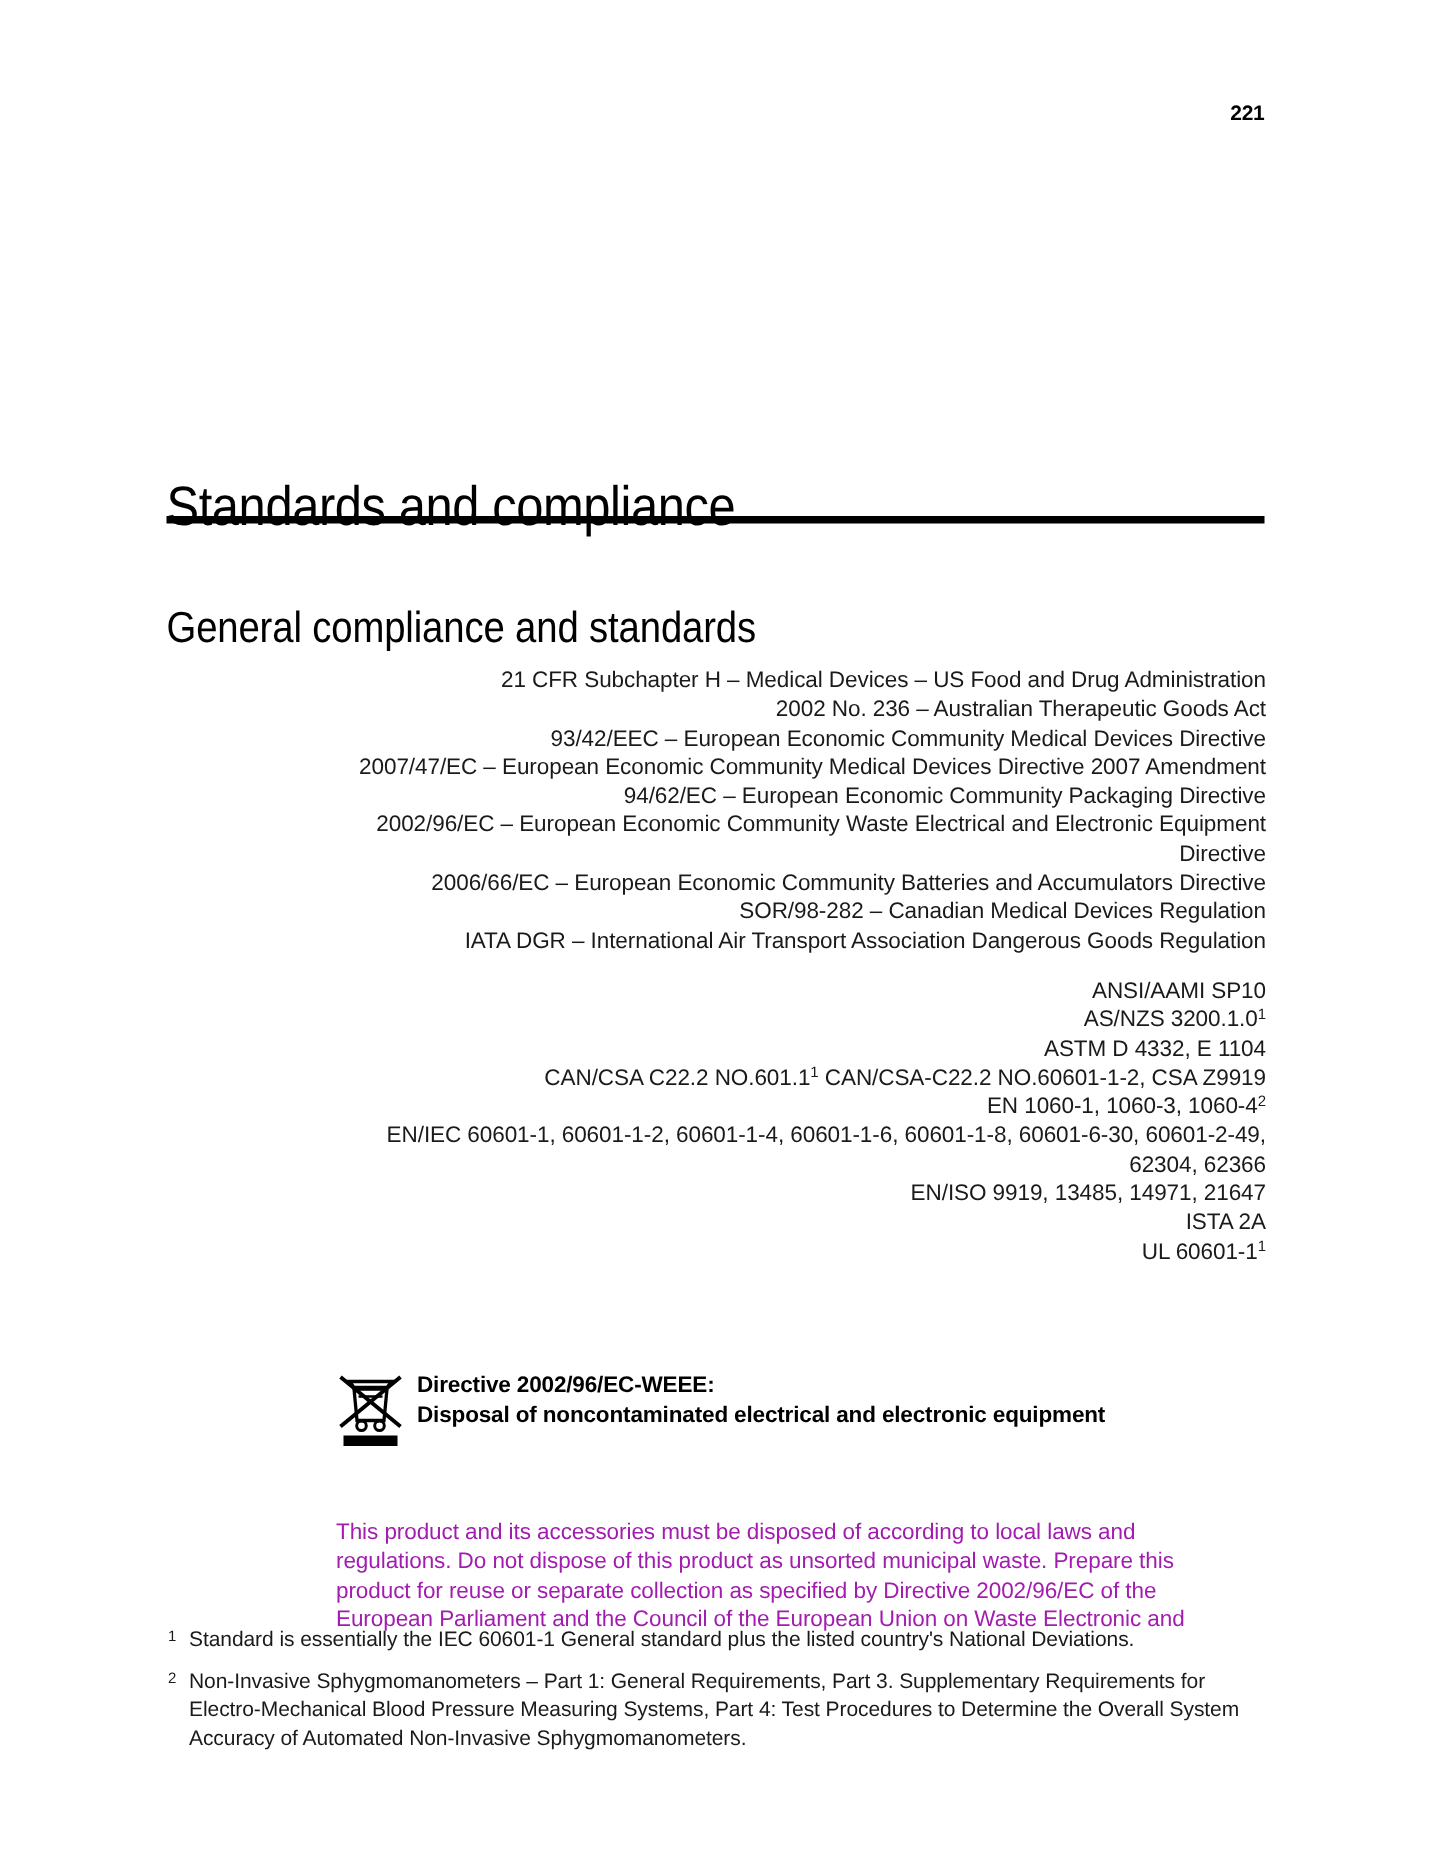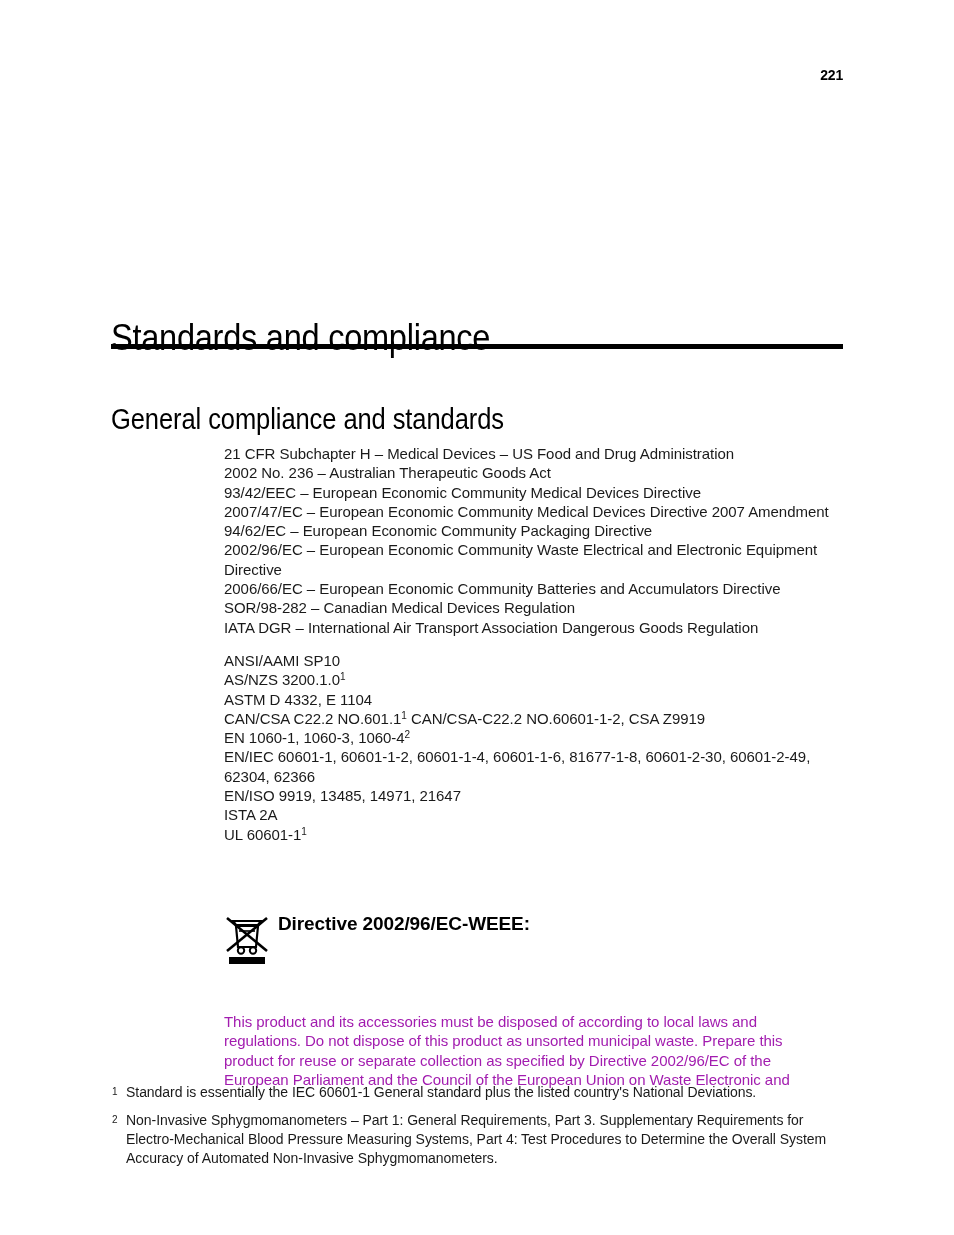--- a/index.html
+++ b/index.html
@@ -94,20 +94,21 @@
   .list-block {
     font-size: 15px;
     line-height: 19.3px;
     color: #1a1a1a;
     margin: 14px 0 0 0;
     letter-spacing: -0.05px;
   }
   .list-block .line {
     display: block;
     white-space: normal;
+    text-align: right;
   }
   sup {
     font-size: 10px;
     line-height: 0;
     vertical-align: 5px;
   }
 
   
   .weee-notice {
     position: absolute;
@@ -121,21 +122,21 @@
     width: 46px;
     min-width: 46px;
     height: 56px;
     position: relative;
     margin-top: 4px;
   }
   .weee-icon svg { display: block; }
   .weee-text {
     margin-left: 8px;
     padding-top: 9px;
-    font-size: 19px;
+    font-size: 15px;
     line-height: 19.5px;
     font-weight: bold;
     color: #000;
     letter-spacing: -0.1px;
   }
   .weee-text .line { display: block; }
 
   
   .closing-para {
     position: absolute;
@@ -201,21 +202,21 @@
         <span class="line">SOR/98-282 – Canadian Medical Devices Regulation</span>
         <span class="line">IATA DGR – International Air Transport Association Dangerous Goods Regulation</span>
       </div>
 
     <div class="list-block">
         <span class="line">ANSI/AAMI SP10</span>
         <span class="line">AS/NZS 3200.1.0<sup>1</sup></span>
         <span class="line">ASTM D 4332, E 1104</span>
         <span class="line">CAN/CSA C22.2 NO.601.1<sup>1</sup> CAN/CSA-C22.2 NO.60601-1-2, CSA Z9919</span>
         <span class="line">EN 1060-1, 1060-3, 1060-4<sup>2</sup></span>
-        <span class="line">EN/IEC 60601-1, 60601-1-2, 60601-1-4, 60601-1-6, 81677-1-8, 60601-2-30, 60601-2-49, 62304, 62366</span>
+        <span class="line">EN/IEC 60601-1, 60601-1-2, 60601-1-4, 60601-1-6, 60601-1-8, 60601-6-30, 60601-2-49, 62304, 62366</span>
         <span class="line">EN/ISO 9919, 13485, 14971, 21647</span>
         <span class="line">ISTA 2A</span>
         <span class="line">UL 60601-1<sup>1</sup></span>
       </div>
 
   </div>
 
   <div class="weee-notice">
     <div class="weee-icon">
       <svg width="46" height="56" viewBox="0 0 46 56" xmlns="http://www.w3.org/2000/svg">
@@ -230,20 +231,21 @@
         <circle cx="29" cy="41.5" r="3.2" fill="none" stroke="#000" stroke-width="2"></circle>
 
         <line x1="3" y1="9" x2="43" y2="42" stroke="#000" stroke-width="2.6"></line>
         <line x1="43" y1="9" x2="3" y2="42" stroke="#000" stroke-width="2.6"></line>
 
         <rect x="5" y="48" width="36" height="7" fill="#000"></rect>
       </svg>
     </div>
     <div class="weee-text">
       <span class="line">Directive 2002/96/EC-WEEE:</span>
+      <span class="line">Disposal of noncontaminated electrical and electronic equipment</span>
     </div>
   </div>
 
   <p class="closing-para">This product and its accessories must be disposed of according to local laws and regulations. Do not dispose of this product as unsorted municipal waste. Prepare this product for reuse or separate collection as specified by Directive 2002/96/EC of the European Parliament and the Council of the European Union on Waste Electronic and</p>
 
   <div class="footnotes">
       <div class="footnote"><span class="fn-mark">1</span><span>Standard is essentially the IEC 60601-1 General standard plus the listed country's National Deviations.</span></div>
       <div class="footnote"><span class="fn-mark">2</span><span>Non-Invasive Sphygmomanometers – Part 1: General Requirements, Part 3. Supplementary Requirements for Electro-Mechanical Blood Pressure Measuring Systems, Part 4: Test Procedures to Determine the Overall System Accuracy of Automated Non-Invasive Sphygmomanometers.</span></div>
     </div>
 

